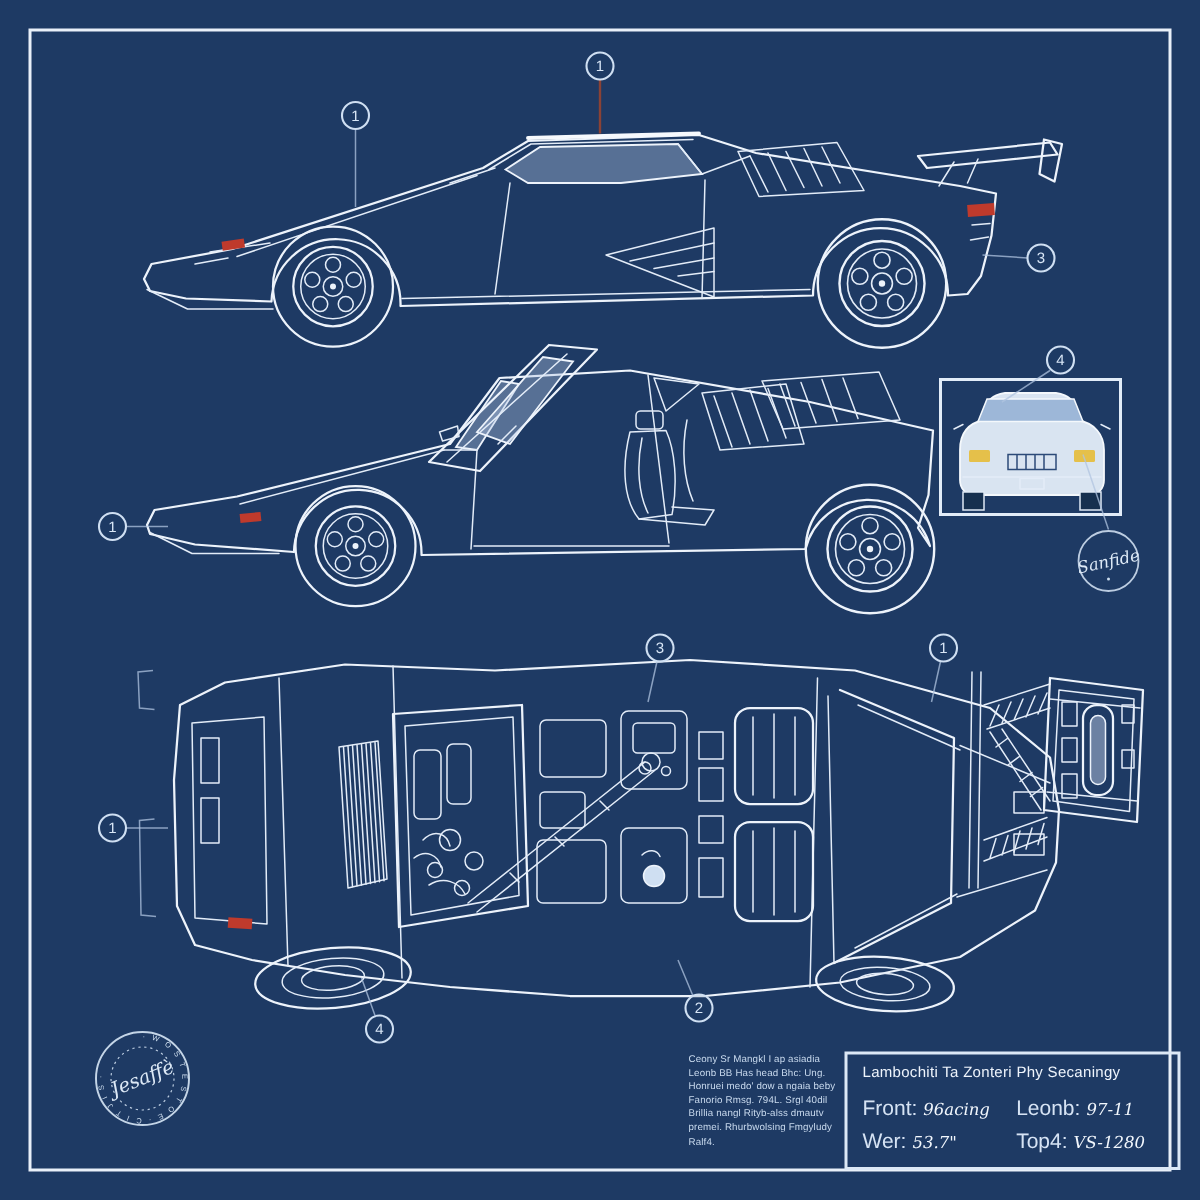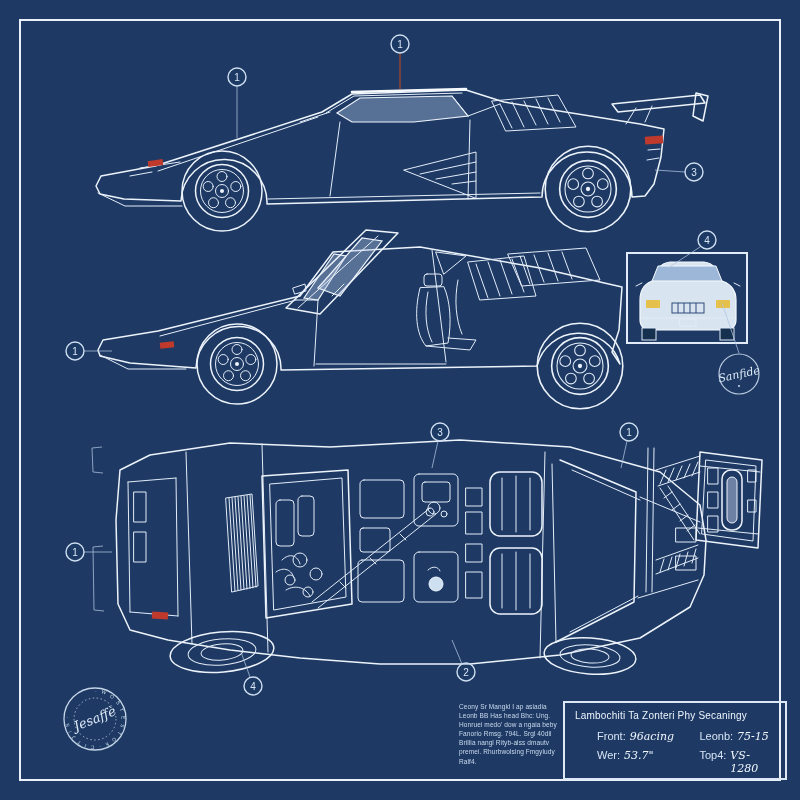--- a/index.html
+++ b/index.html
@@ -13,21 +13,21 @@
   .leader{stroke:rgba(176,196,224,0.75);stroke-width:1;fill:none;}
   .leader-red{stroke:#8a4236;stroke-width:1.6;fill:none;}
   .callout-circle{stroke:#cfdff2;stroke-width:1.4;fill:rgba(30,58,100,0.15);}
   .callout-text{fill:#d8e6f6;font-size:10px;font-family:"Liberation Sans",sans-serif;text-anchor:middle;}
   .redfill{fill:#bf3a2c;stroke:none;}
   .title-block{position:absolute;left:563px;top:701px;width:200px;height:64px;
     border:2px solid #dce8f6;color:#e8f0fa;padding:7px 10px 4px 10px;box-sizing:content-box;}
   .tb-title{font-size:10px;font-weight:normal;letter-spacing:.2px;white-space:nowrap;color:#eef4fc;}
   .tb-grid{display:grid;grid-template-columns:1.05fr 1fr;row-gap:6px;margin-top:9px;}
   .tb-cell{display:flex;align-items:baseline;gap:4px;}
-  .tb-label{font-size:11px;color:#d6e3f4;margin-left:22px;}
+  .tb-label{font-size:14px;color:#d6e3f4;}
   .tb-value{font-size:11px;font-style:italic;font-family:"DejaVu Serif",serif;color:#f2f7fd;}
   .notes{position:absolute;left:459px;top:702px;width:100px;color:#c9daee;
     font-size:6.5px;line-height:1.4;letter-spacing:.1px;}
   .notes span{display:block;}
   .script{font-family:"DejaVu Serif",serif;font-style:italic;fill:#dde9f6;}
 </style>
 </head>
 <body>
 
 <div class="board">
@@ -296,21 +296,21 @@
 
   <div class="title-block">
     <div class="tb-title">Lambochiti Ta Zonteri Phy Secaningy</div>
     <div class="tb-grid">
       <div class="tb-cell">
         <span class="tb-label">Front:</span>
         <span class="tb-value">96acing</span>
       </div>
       <div class="tb-cell">
         <span class="tb-label">Leonb:</span>
-        <span class="tb-value">75-15</span>
+        <span class="tb-value">97-11</span>
       </div>
       <div class="tb-cell">
         <span class="tb-label">Wer:</span>
         <span class="tb-value">53.7"</span>
       </div>
       <div class="tb-cell">
         <span class="tb-label">Top4:</span>
         <span class="tb-value">VS-1280</span>
       </div>
     </div>

